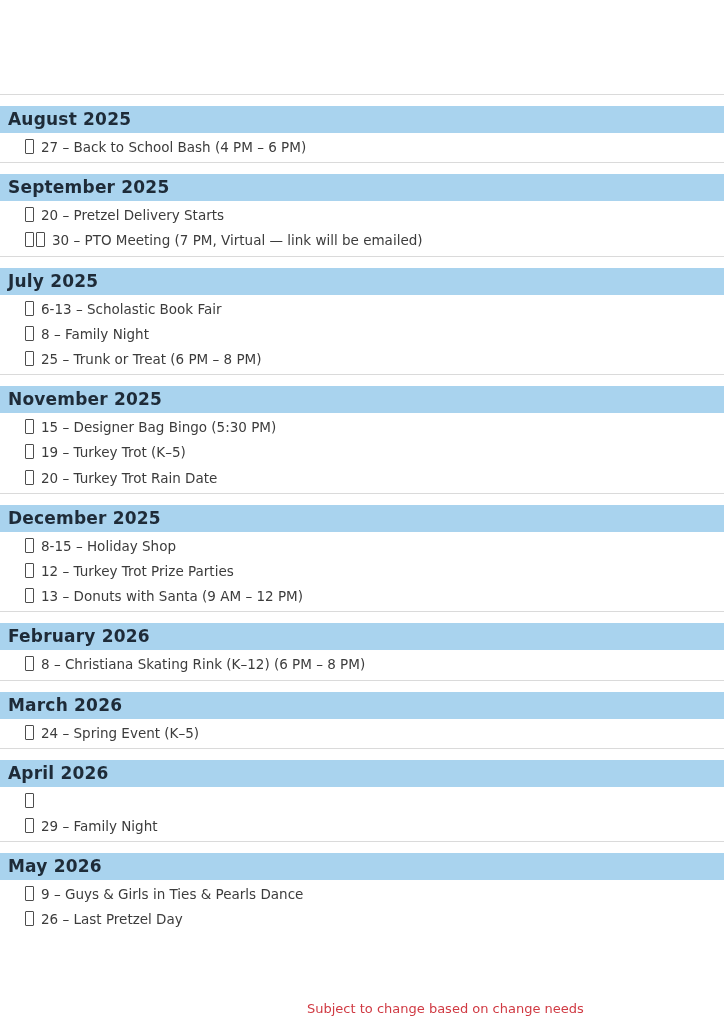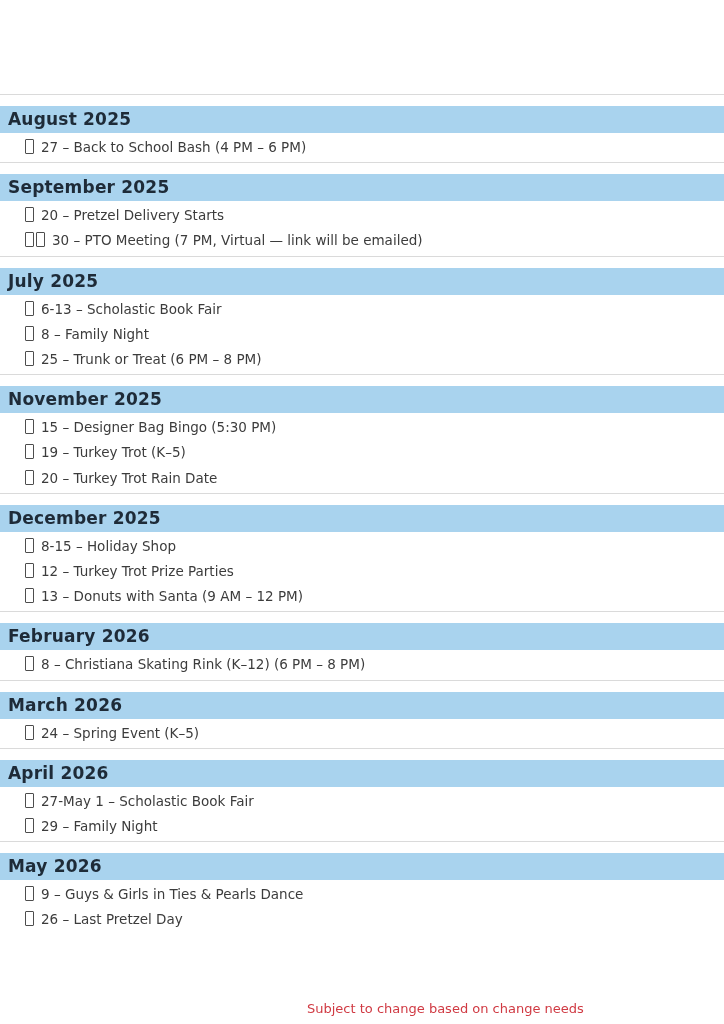--- a/index.html
+++ b/index.html
@@ -122,21 +122,21 @@
     <h2 class="month-header">March 2026</h2>
     <ul class="events">
       <li class="event"><span class="tofu"></span><span class="event-text">24 – Spring Event (K–5)</span></li>
     </ul>
   </section>
 
   <section class="month-section">
     <hr class="rule">
     <h2 class="month-header">April 2026</h2>
     <ul class="events">
-      <li class="event"><span class="tofu"></span><span class="event-text">27-May 1 – Scholastic Book Fair</span></li>
+      <li class="event"><span class="tofu"></span></li>
       <li class="event"><span class="tofu"></span><span class="event-text">29 – Family Night</span></li>
     </ul>
   </section>
 
   <section class="month-section">
     <hr class="rule">
     <h2 class="month-header">May 2026</h2>
     <ul class="events">
       <li class="event"><span class="tofu"></span><span class="event-text">9 – Guys &amp; Girls in Ties &amp; Pearls Dance</span></li>
       <li class="event"><span class="tofu"></span><span class="event-text">26 – Last Pretzel Day</span></li>

